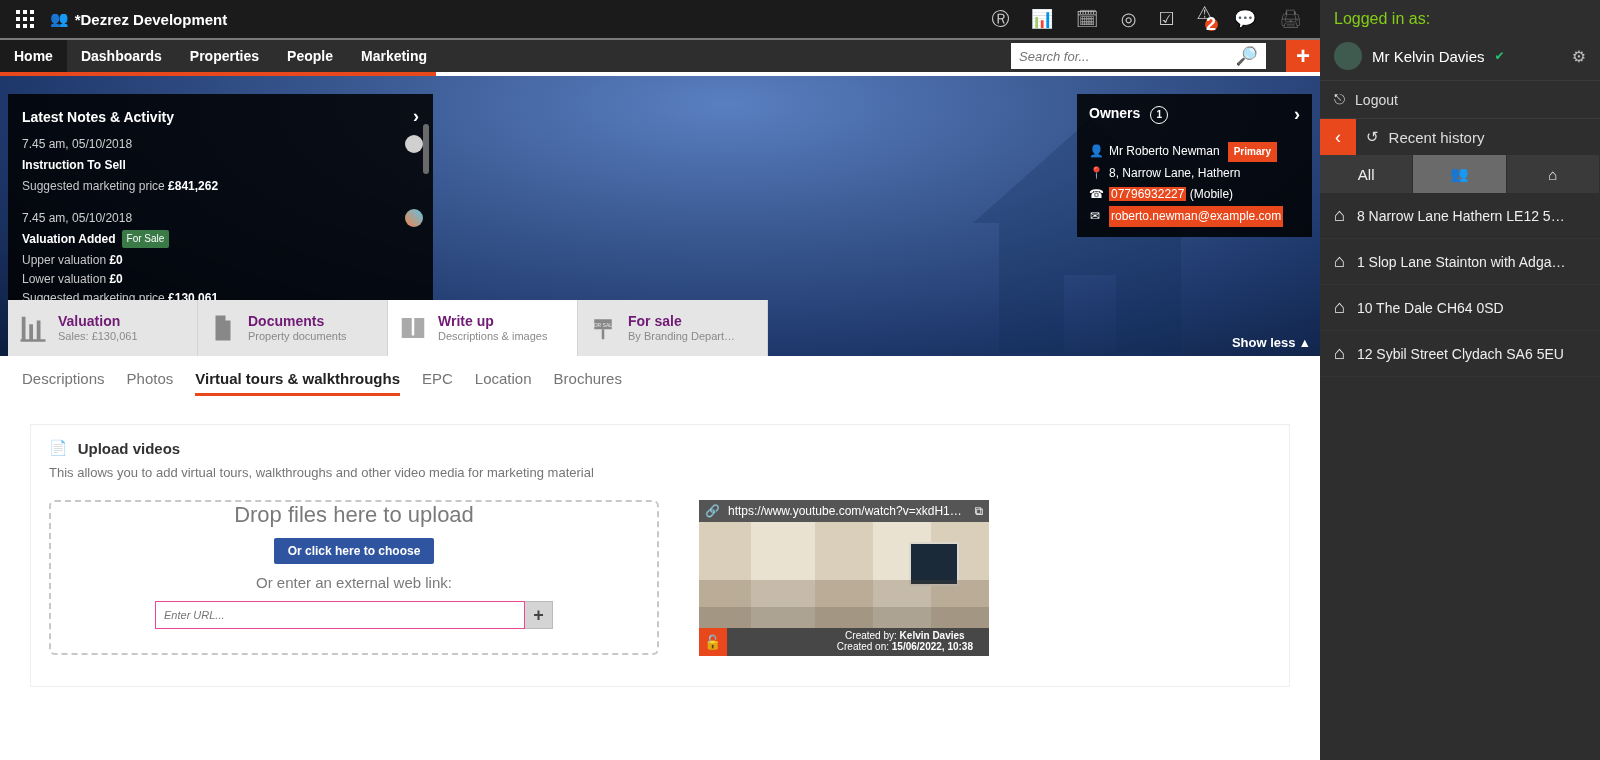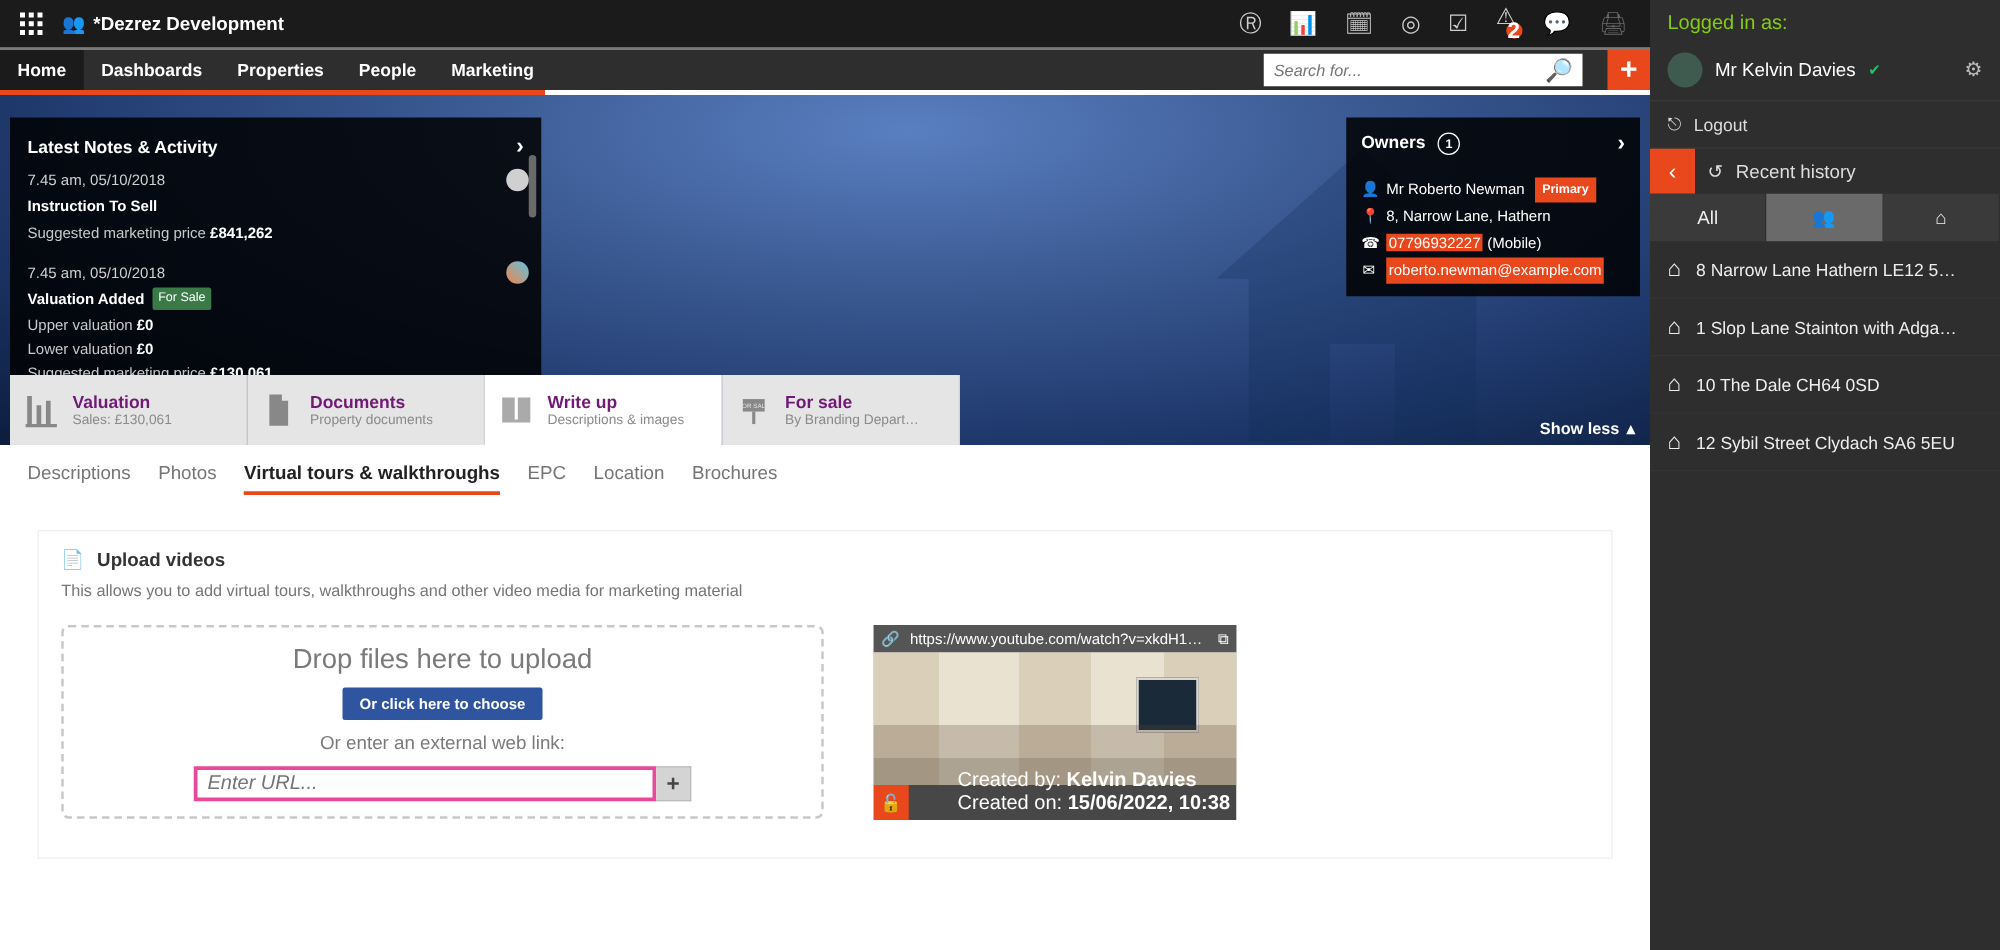--- a/index.html
+++ b/index.html
@@ -63,38 +63,38 @@
   .subtab { padding-bottom:6px; cursor:pointer; }
   .subtab.active { color:#222; font-weight:600; border-bottom:3px solid #e9481d; }
 
   
   .content { padding:14px 30px; }
   .panel { border:1px solid #eee; background:#fff; padding:14px 18px 30px; }
   .panel-title { display:flex; align-items:center; gap:10px; font-weight:700; font-size:15px; color:#333; }
   .panel-title .pico { color:#1c6dd0; }
   .panel-sub { font-size:13px; color:#757575; margin:8px 0 20px; }
   .uploader-row { display:flex; gap:40px; align-items:flex-start; }
-  .dropzone { width:610px; height:155px; border:2px dashed #c8c8c8; border-radius:6px; display:flex; flex-direction:column; align-items:center; justify-content:center; gap:10px; }
+  .dropzone { width:610px; height:155px; border:2px dashed #c8c8c8; border-radius:6px; display:flex; flex-direction:column; align-items:center; gap:10px; }
   .dz-title { font-size:22px; color:#7a7a7a; }
   .dz-btn { background:#2f54a0; color:#fff; border:none; padding:6px 14px; font-size:12px; font-weight:600; cursor:pointer; border-radius:2px;}
   .dz-or { font-size:15px; color:#7a7a7a; }
   .dz-link { display:flex; }
-  .dz-link input { width:370px; height:28px; border:3px solid #ec4899; padding:0 8px; font-style:italic; font-size:16px; color:#888; outline:none;}
+  .dz-link input { width:370px; height:28px; border:1px solid #ec4899; padding:0 8px; font-style:italic; font-size:11px; color:#888; outline:none;}
   .dz-link button { width:28px; background:#d4d4d4; border:1px solid #bbb; border-left:none; color:#444; font-size:18px; font-weight:bold; cursor:pointer;}
   .video-card { width:290px; height:156px; position:relative; background:#474747; color:#fff; font-size:12px; }
   .vc-url { background:#555; display:flex; align-items:center; gap:8px; padding:4px 6px; font-size:12px; }
   .vc-url .link { flex:1; white-space:nowrap; overflow:hidden; text-overflow:ellipsis;}
   .vc-img { height:106px; background:linear-gradient(#f4f0e7 40%,#f4f0e7 40%),
             linear-gradient(90deg,#e4dccd 0 18%,#f4f0e7 18% 40%,#e4dccd 40% 60%,#f4f0e7 60% 80%,#e4dccd 80%);
             background-blend-mode:multiply; position:relative;}
   .vc-img::after{content:"";position:absolute;inset:0;background:
      linear-gradient(transparent 55%, rgba(90,70,50,.25) 55% 80%, rgba(60,45,30,.35) 80%);}
   .vc-window{position:absolute;right:30px;top:20px;width:50px;height:44px;background:#1a2a38;border:2px solid #ddd8cd;}
   .vc-lock { position:absolute; left:0; bottom:0; width:28px; height:28px; background:#e9481d; color:#fff; display:flex; align-items:center; justify-content:center; font-size:14px;}
-  .vc-meta { position:absolute; right:5px; bottom:4px; text-align:left; font-size:16px;}
+  .vc-meta { position:absolute; right:16px; bottom:4px; text-align:center; font-size:10px;}
   .vc-meta b { font-weight:700; }
 
   
   .side-top { padding:10px 14px; font-size:16px; color:#84cc16; }
   .user-row { display:flex; align-items:center; gap:10px; padding:4px 14px 10px; font-size:15px; color:#fff; }
   .user-row .uavatar { width:28px; height:28px; border-radius:50%; background:#3f5b4f; }
   .user-row .verified { color:#27c06a; font-size:12px; }
   .logout { display:flex; align-items:center; gap:10px; padding:10px 14px; border-top:1px solid #3a3a3a; border-bottom:1px solid #3a3a3a; color:#ddd; cursor:pointer;}
   .recent-bar { display:flex; align-items:center; }
   .back-btn { width:36px; height:36px; background:#e9481d; color:#fff; display:flex; align-items:center; justify-content:center; font-size:18px; cursor:pointer;}

